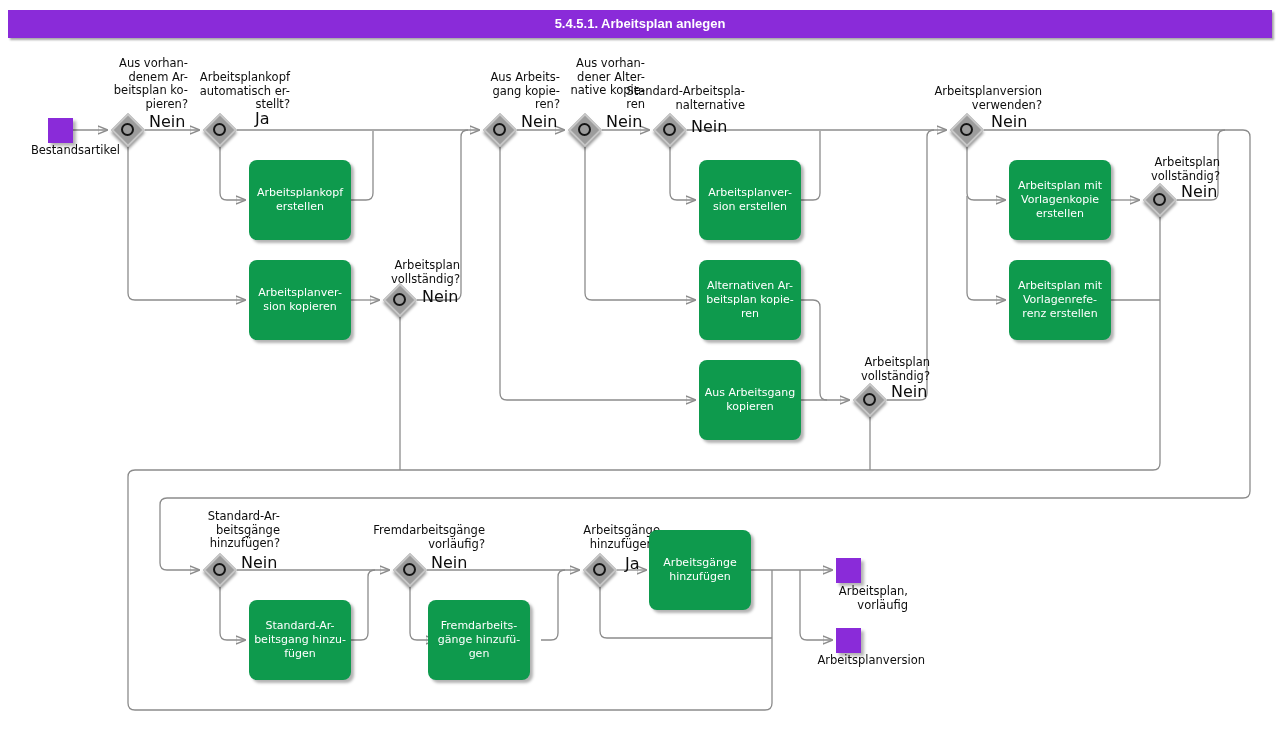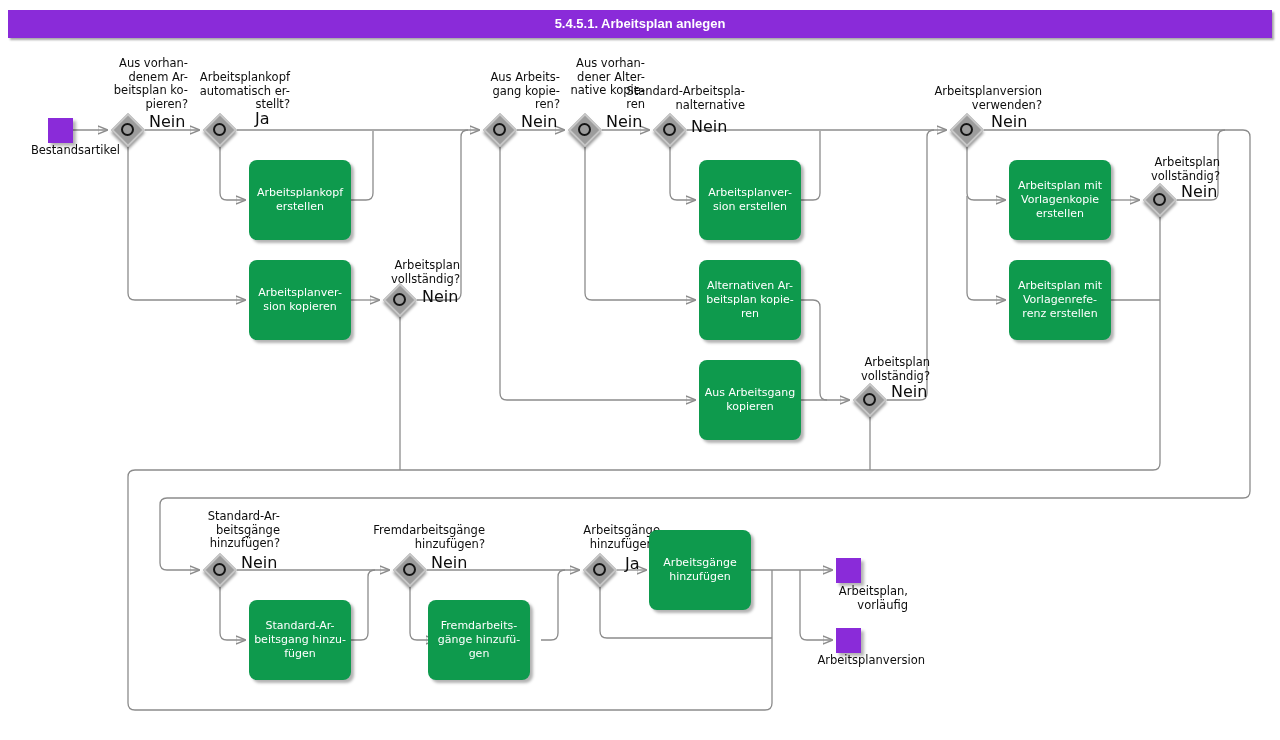--- a/index.html
+++ b/index.html
@@ -147,21 +147,21 @@
   <div class="branch" style="left:1181px;top:182px;">Nein</div>
 
   <div class="gw" style="left:203px;top:553px;"></div>
   <div class="lbl" style="left:160px;top:510px;width:120px;">Standard-Ar-
 beitsgänge
 hinzufügen?</div>
   <div class="branch" style="left:241px;top:553px;">Nein</div>
 
   <div class="gw" style="left:393px;top:553px;"></div>
   <div class="lbl" style="left:335px;top:524px;width:150px;">Fremdarbeitsgänge
-hinzufügen?</div>
+vorläufig?</div>
   <div class="branch" style="left:431px;top:553px;">Nein</div>
 
   <div class="gw" style="left:583px;top:553px;"></div>
   <div class="lbl" style="left:540px;top:524px;width:120px;">Arbeitsgänge
 hinzufügen?</div>
   <div class="branch" style="left:625px;top:554px;">Ja</div>
 
   <div class="task" style="left:249px;top:160px;">Arbeitsplankopf
 erstellen</div>
   <div class="task" style="left:249px;top:260px;">Arbeitsplanver-

